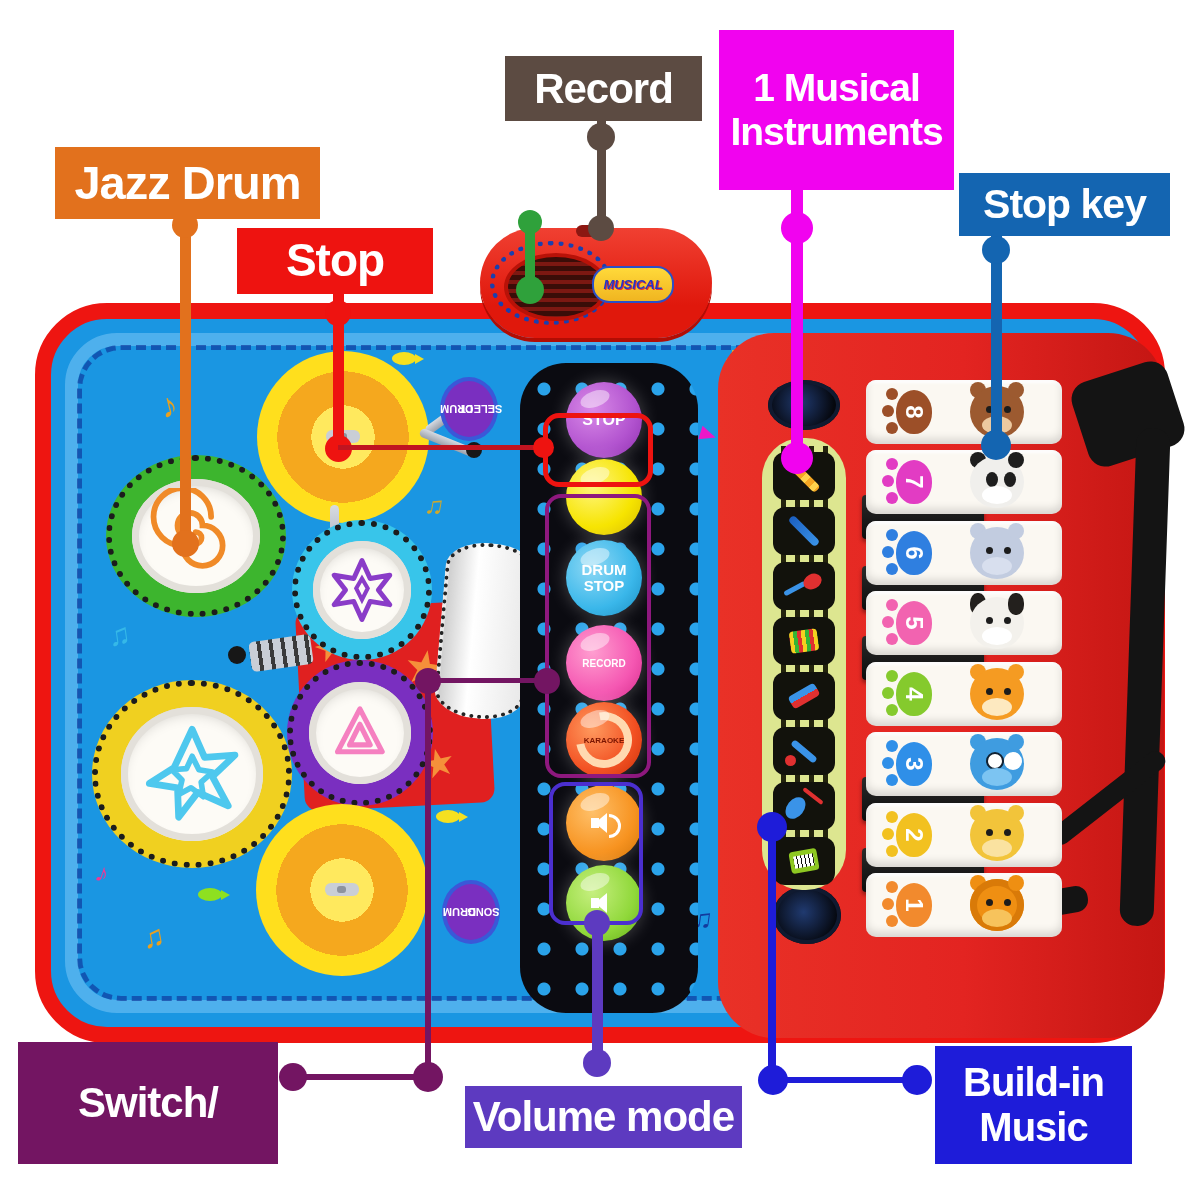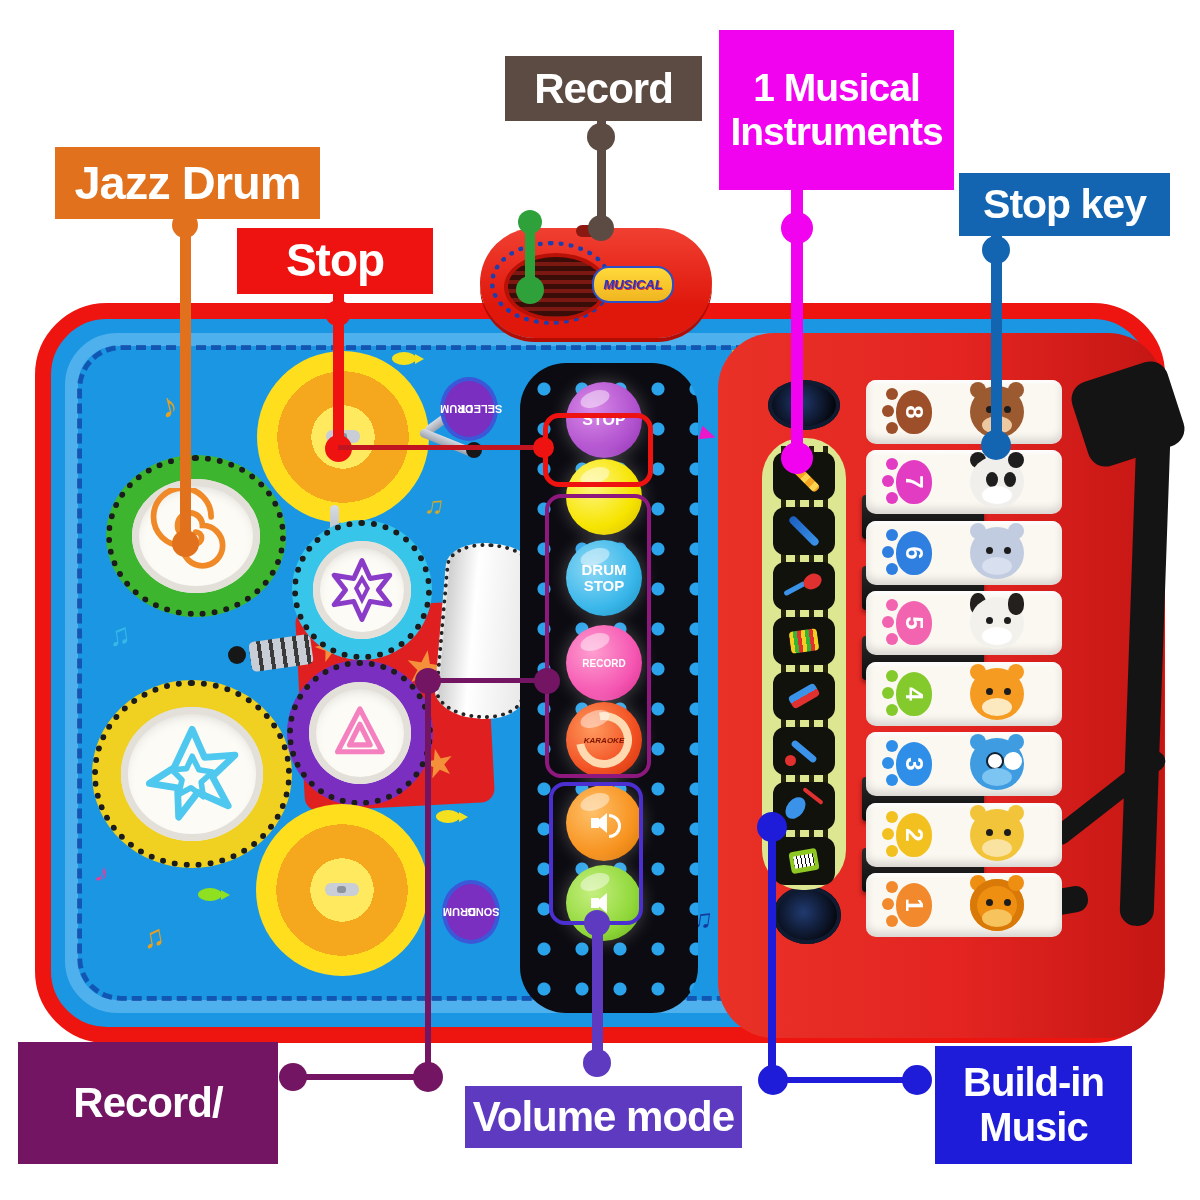--- a/index.html
+++ b/index.html
@@ -207,21 +207,21 @@
       <span></span>
     </div>
   <div class="pbtn b2">
     <span><span>DRUM</span><br><span>STOP</span></span>
   </div>
   <div class="pbtn b3">
       <span>RECORD</span>
     </div>
   <div class="pbtn b4">
     <span class="karing"></span>
-    <span style="position:relative;font-style:italic;">KARAOKE</span>
+    <span style="position:relative;">KARAOKE</span>
   </div>
   <div class="pbtn b5">
     <span class="spk-ic">
         <i></i>
         <u></u>
         <s></s>
       </span>
   </div>
   <div class="pbtn b6">
     <span class="spk-ic">
@@ -430,21 +430,21 @@
       <span>Record</span>
     </div>
   <div class="callout" id="lbl-instr">
     <span>1 Musical</span>
       <span>Instruments</span>
   </div>
   <div class="callout" id="lbl-piano">
       <span>Stop key</span>
     </div>
   <div class="callout" id="lbl-record">
-    <span>Record/</span>
+    <span>Switch/</span>
   </div>
   <div class="callout" id="lbl-build">
     <span>Build-in</span>
       <span>Music</span>
   </div>
   <div class="callout" id="lbl-volume">
       <span>Volume mode</span>
     </div>
 
 </div>

